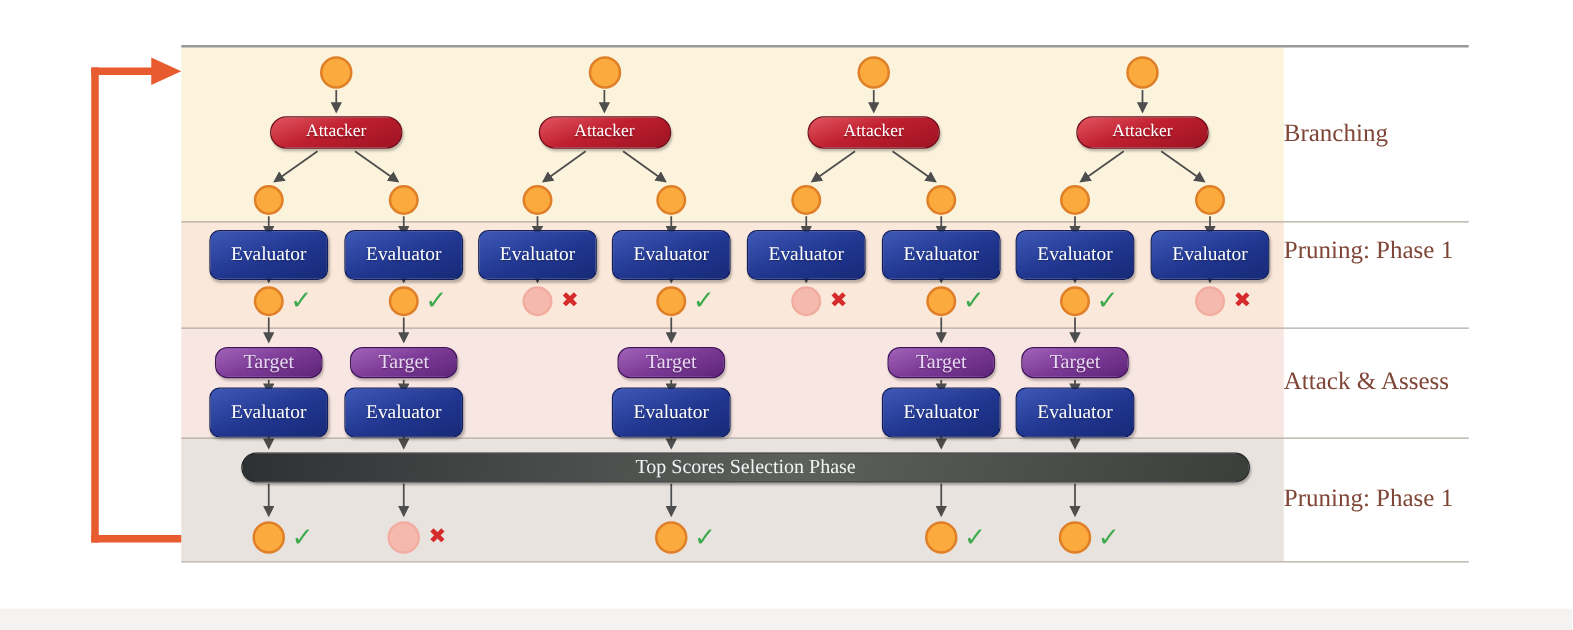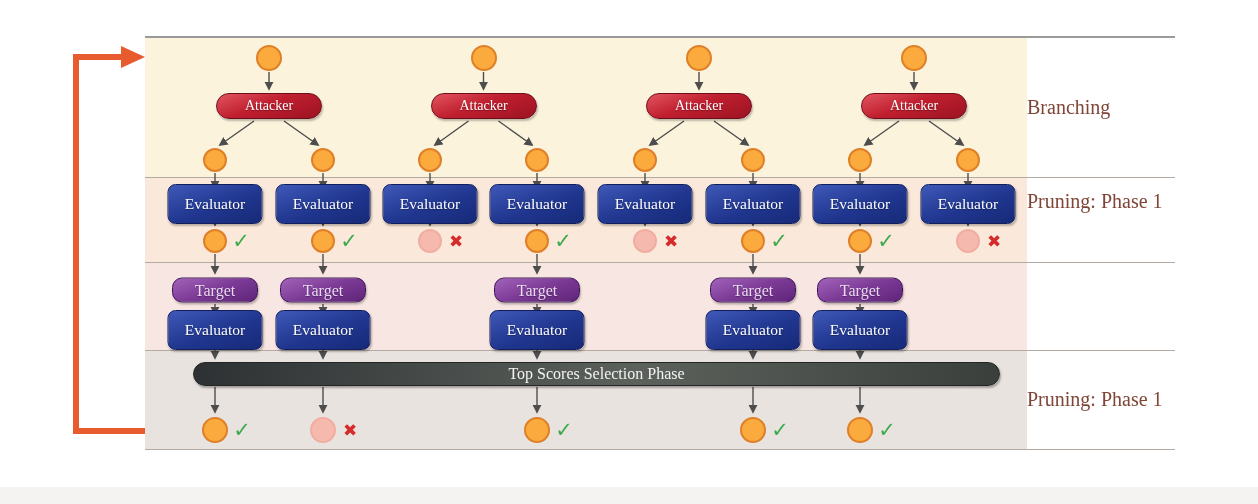--- a/index.html
+++ b/index.html
@@ -73,20 +73,21 @@
   <div class="band" style="top:350px;height:99px;background:#e9e3df;"></div>
 
   <div class="hline top" style="top:36px;"></div>
   <div class="hline" style="top:177px;"></div>
   <div class="hline" style="top:262px;"></div>
   <div class="hline" style="top:350px;"></div>
   <div class="hline" style="top:449px;"></div>
 
   <div class="phase-label" style="top:107px;">Branching</div>
   <div class="phase-label" style="top:201px;">Pruning: Phase 1</div>
+  <div class="phase-label" style="top:306px;">Attack &amp; Assess</div>
   <div class="phase-label" style="top:399px;">Pruning: Phase 1</div>
 
   <div class="loop" style="left:73px;top:54px;width:6px;height:380px;"></div>
   <div class="loop" style="left:73px;top:54px;width:49px;height:6px;"></div>
   <div class="loop" style="left:73px;top:428px;width:72px;height:6px;"></div>
   <div class="loop-arrowhead" style="left:121px;top:46px;"></div>
 
   <div id="connectors"><svg width="1258" height="504" xmlns="http://www.w3.org/2000/svg">
         <defs>
           <marker id="ah" viewBox="0 0 10 10" refX="8" refY="5" markerWidth="6.5" markerHeight="6.5" orient="auto-start-reverse">

